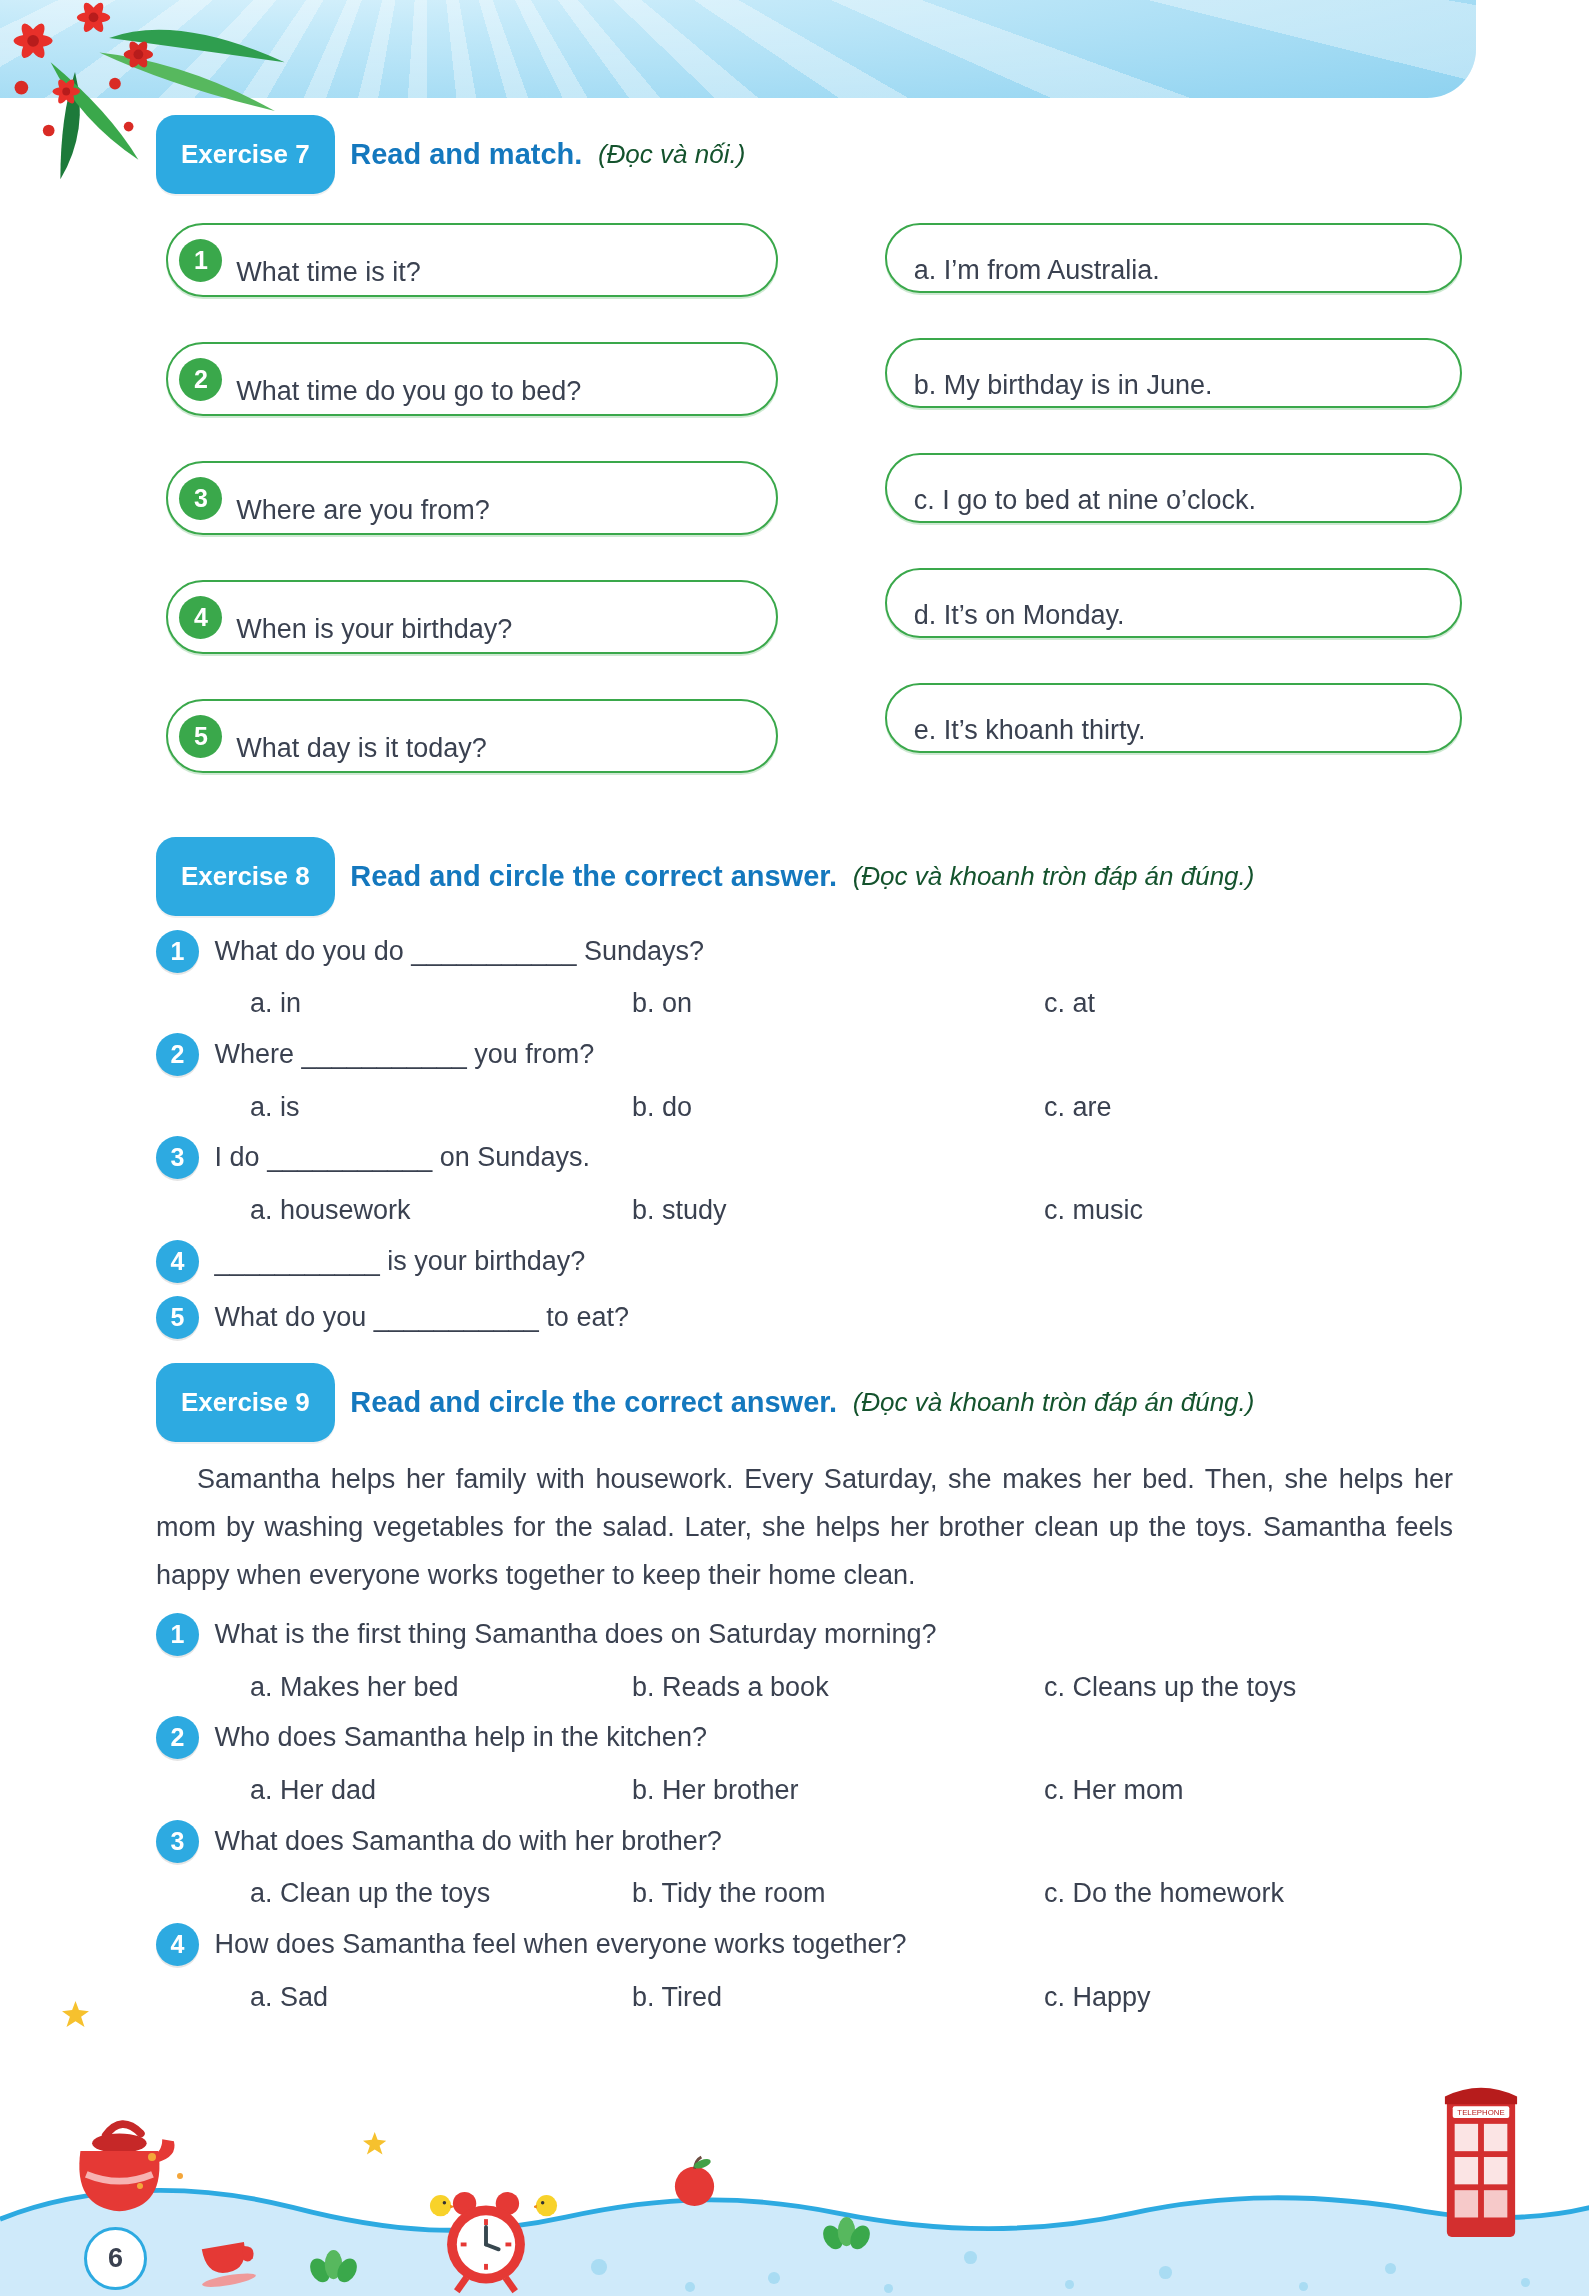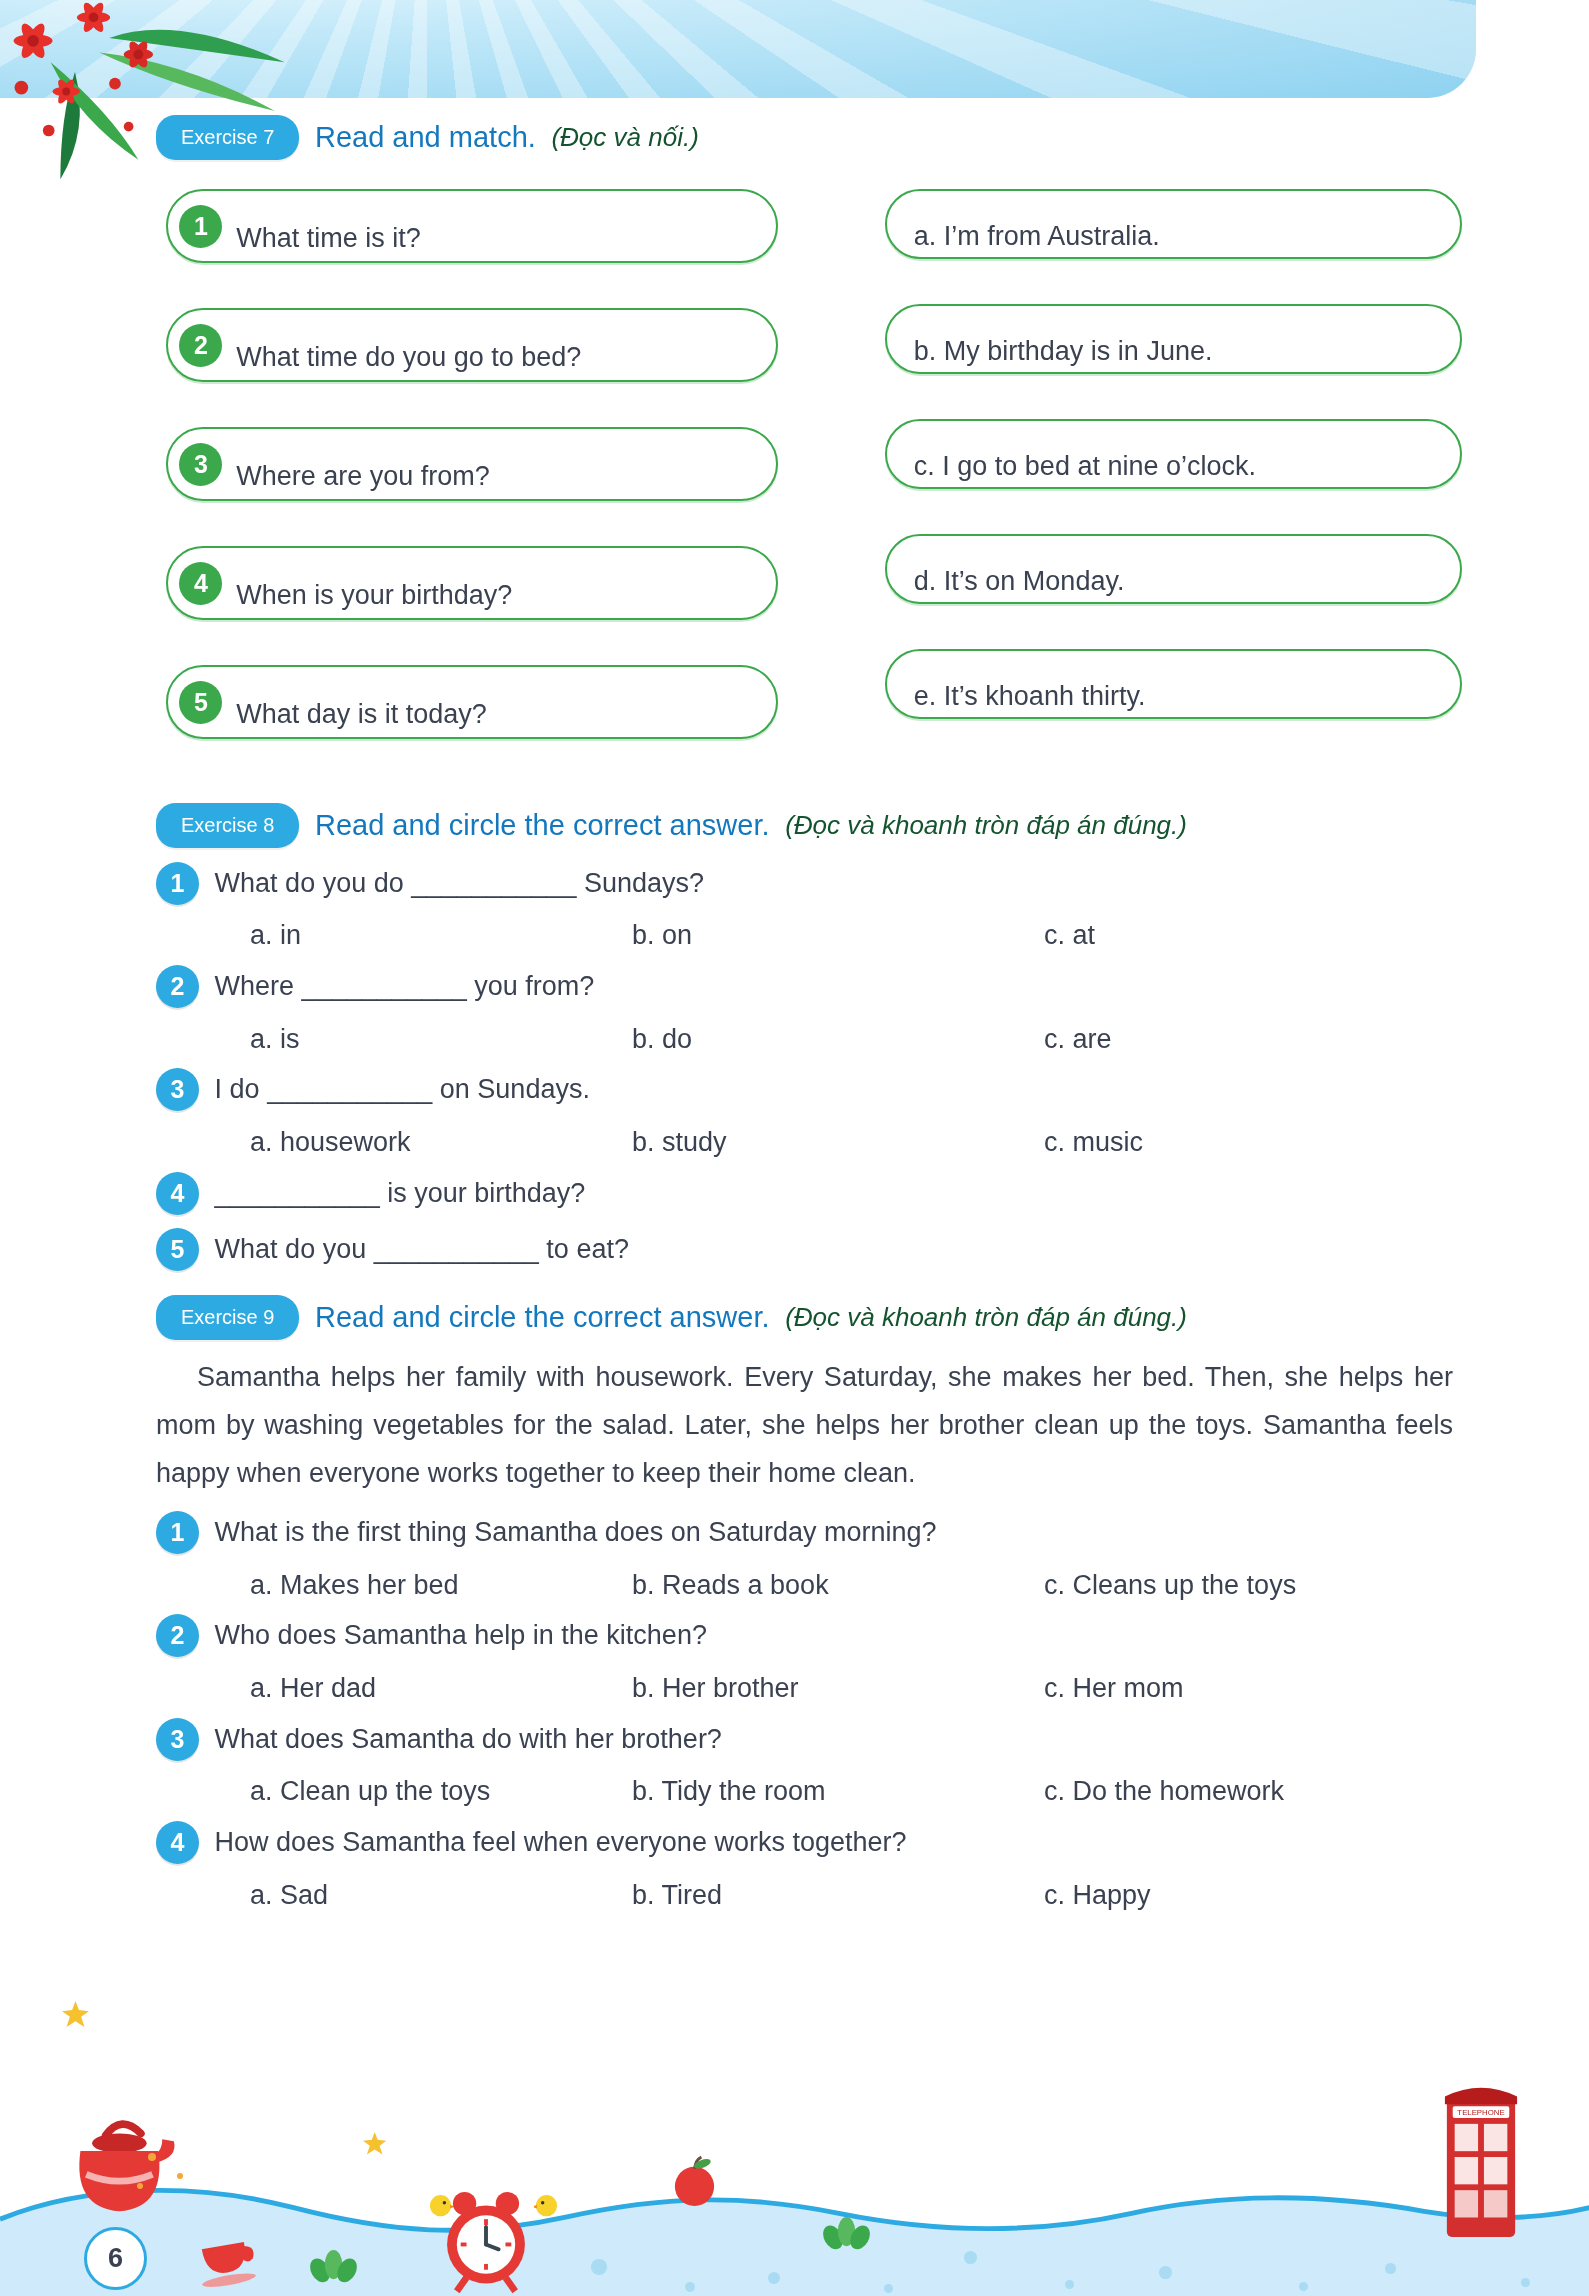--- a/index.html
+++ b/index.html
@@ -20,25 +20,25 @@
     background: repeating-conic-gradient(from 70deg at 30% -80%,
       rgba(255,255,255,0.35) 0deg 4deg, rgba(255,255,255,0) 4deg 10deg);
   }
   .flowers { position:absolute; top:-5.9px; left:-7.8px; }
 
   
   .content { position:absolute; top:115px; left:156px; width:1297px; }
 
   .ex-header { display:flex; align-items:center; gap:15.6px; }
   .ex-pill {
-    background:#2daae1; color:#fff; font-weight:normal; font-size:20px;
-    padding:11px 25px; border-radius:19.5px 21.5px 21.5px 19.5px; white-space:nowrap;
+    background:#2daae1; color:#fff; font-weight:bold; font-size:26px;
+    padding:24px 25px; border-radius:19.5px 21.5px 21.5px 19.5px; white-space:nowrap;
     box-shadow:0 2px 0 rgba(0,0,0,0.06);
   }
-  .ex-title { color:#1478be; font-weight:normal; font-size:29px; }
+  .ex-title { color:#1478be; font-weight:bold; font-size:29px; }
   .ex-sub { color:#14532d; font-style:italic; font-size:26px; }
 
   
   .match-grid {
     display:grid; grid-template-columns:612px 577px; column-gap:107px;
     margin:29px 0 0 9.8px;
   }
   .match-col { display:flex; flex-direction:column; gap:45px; }
   .match-box {
     height:70px; border:2.9px solid #3aa84b; border-radius:37px; background:#fff;

